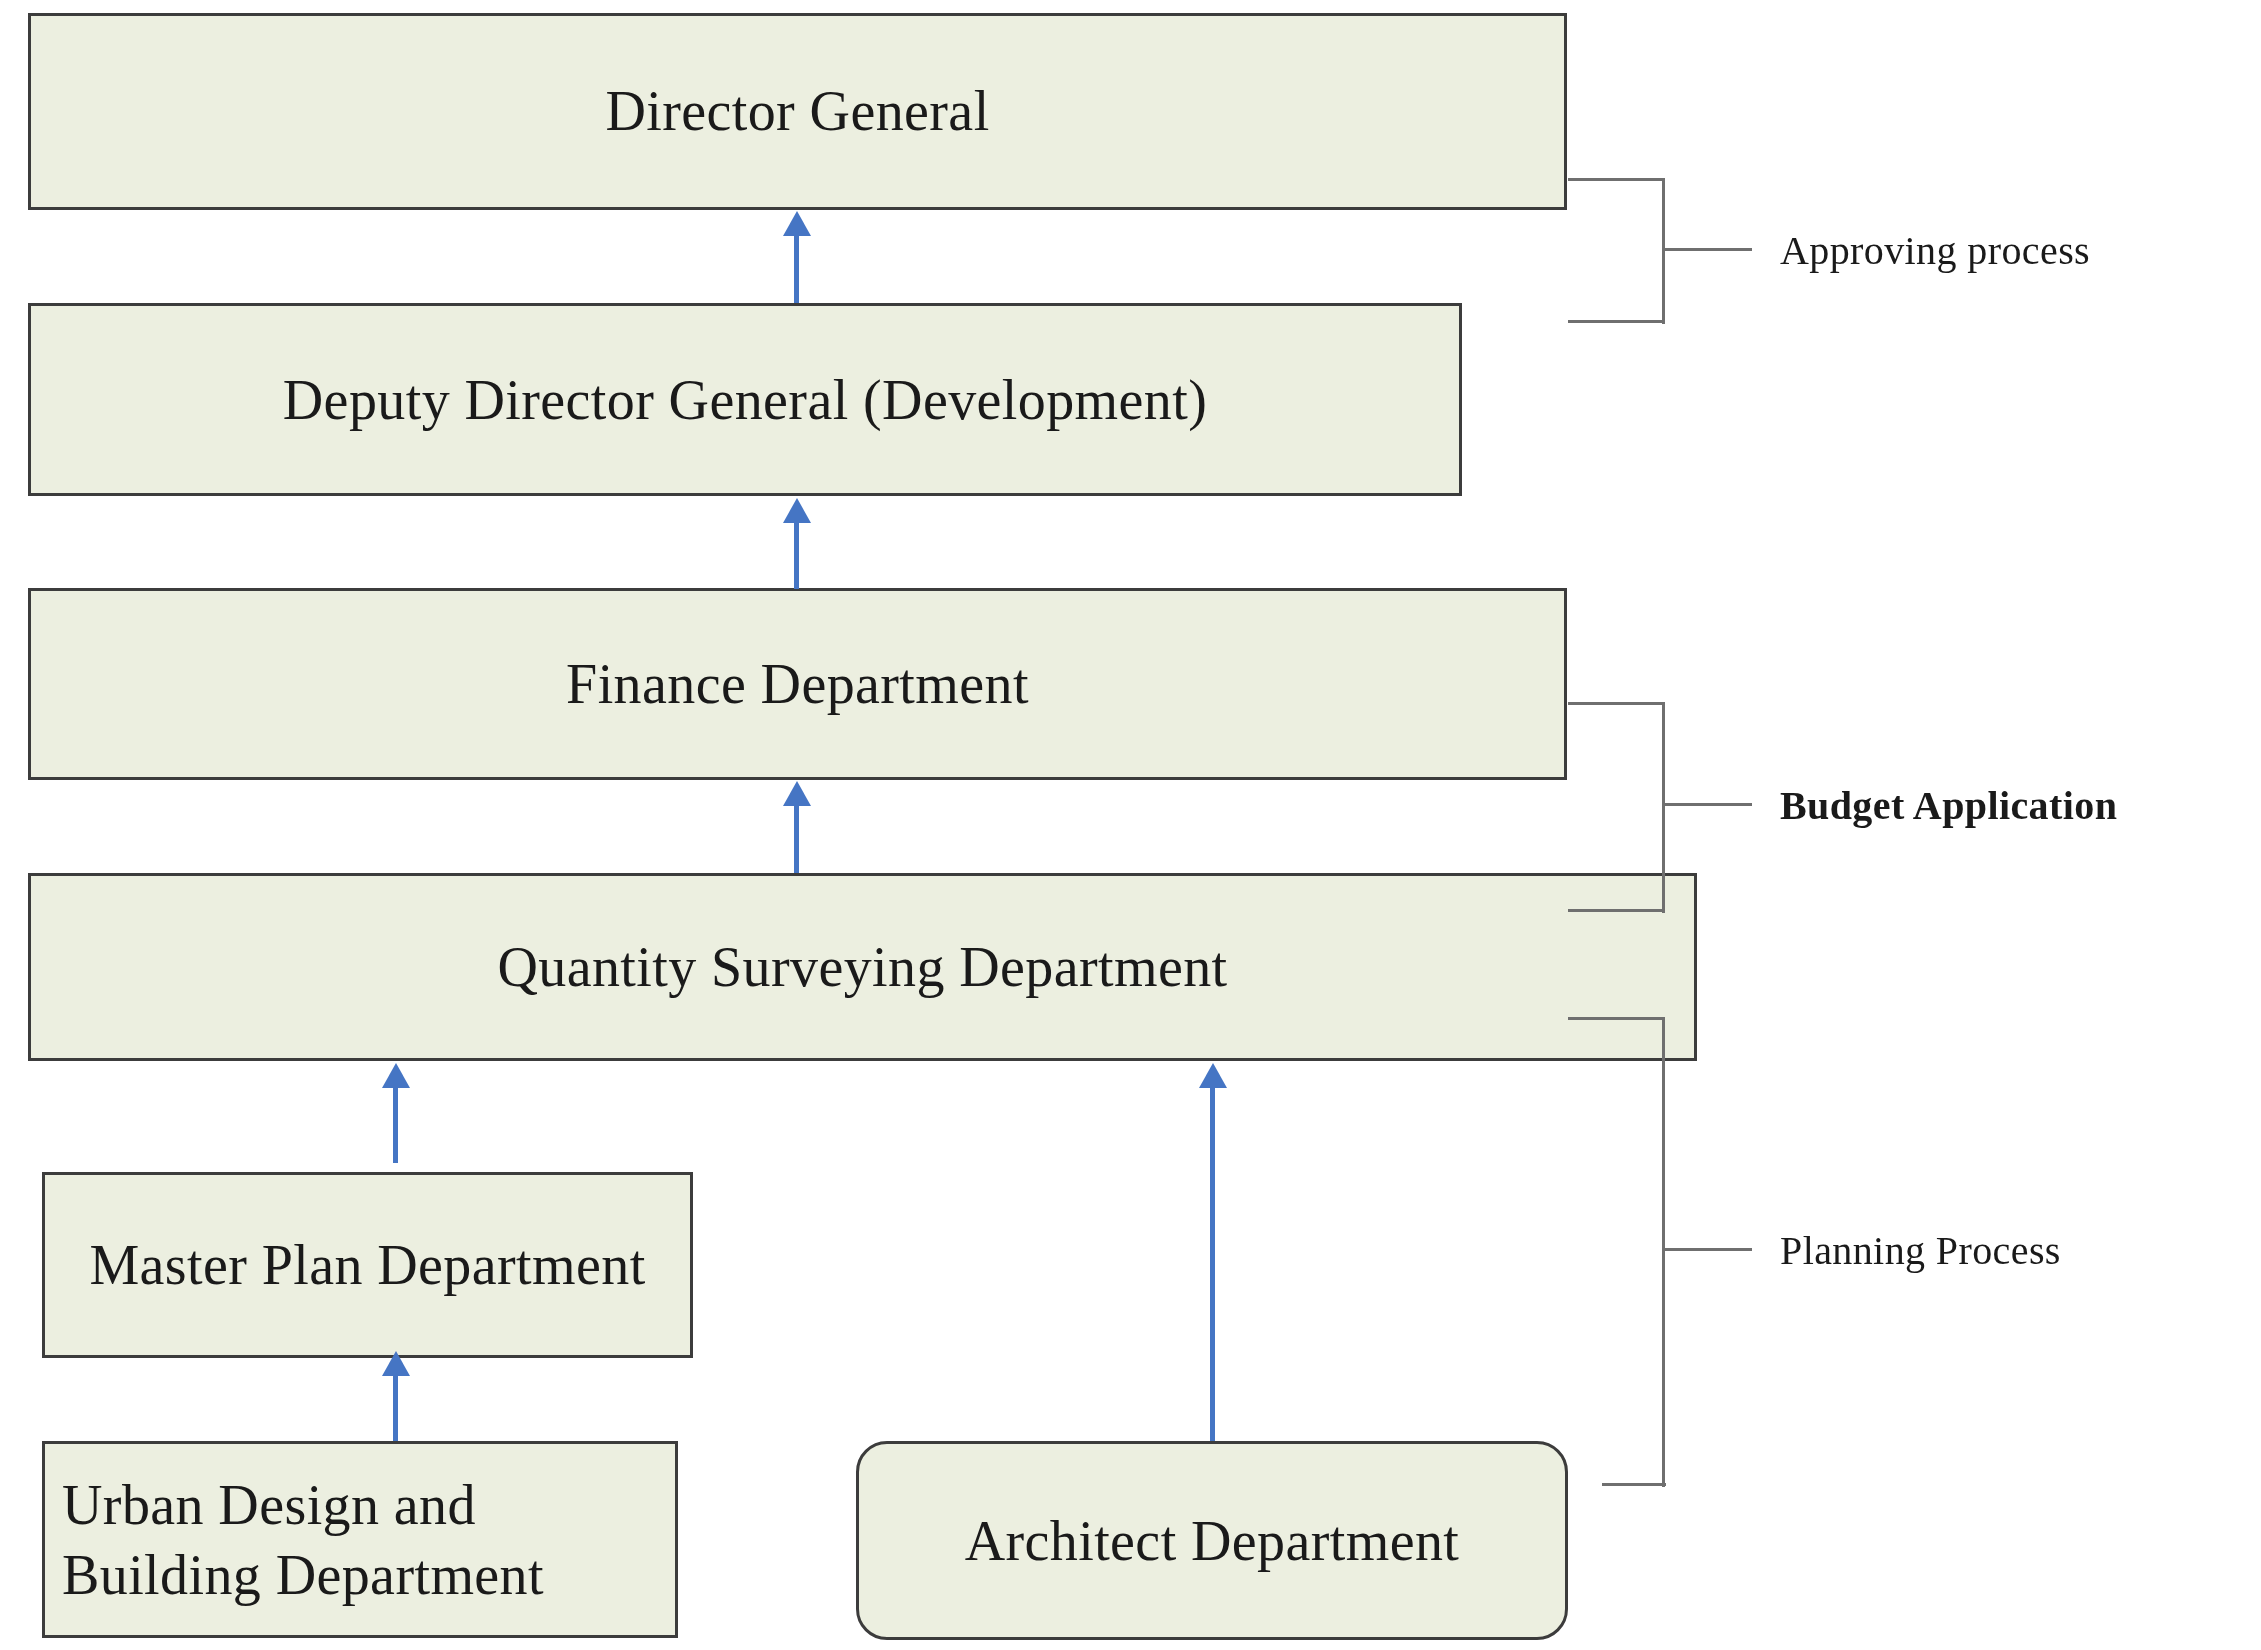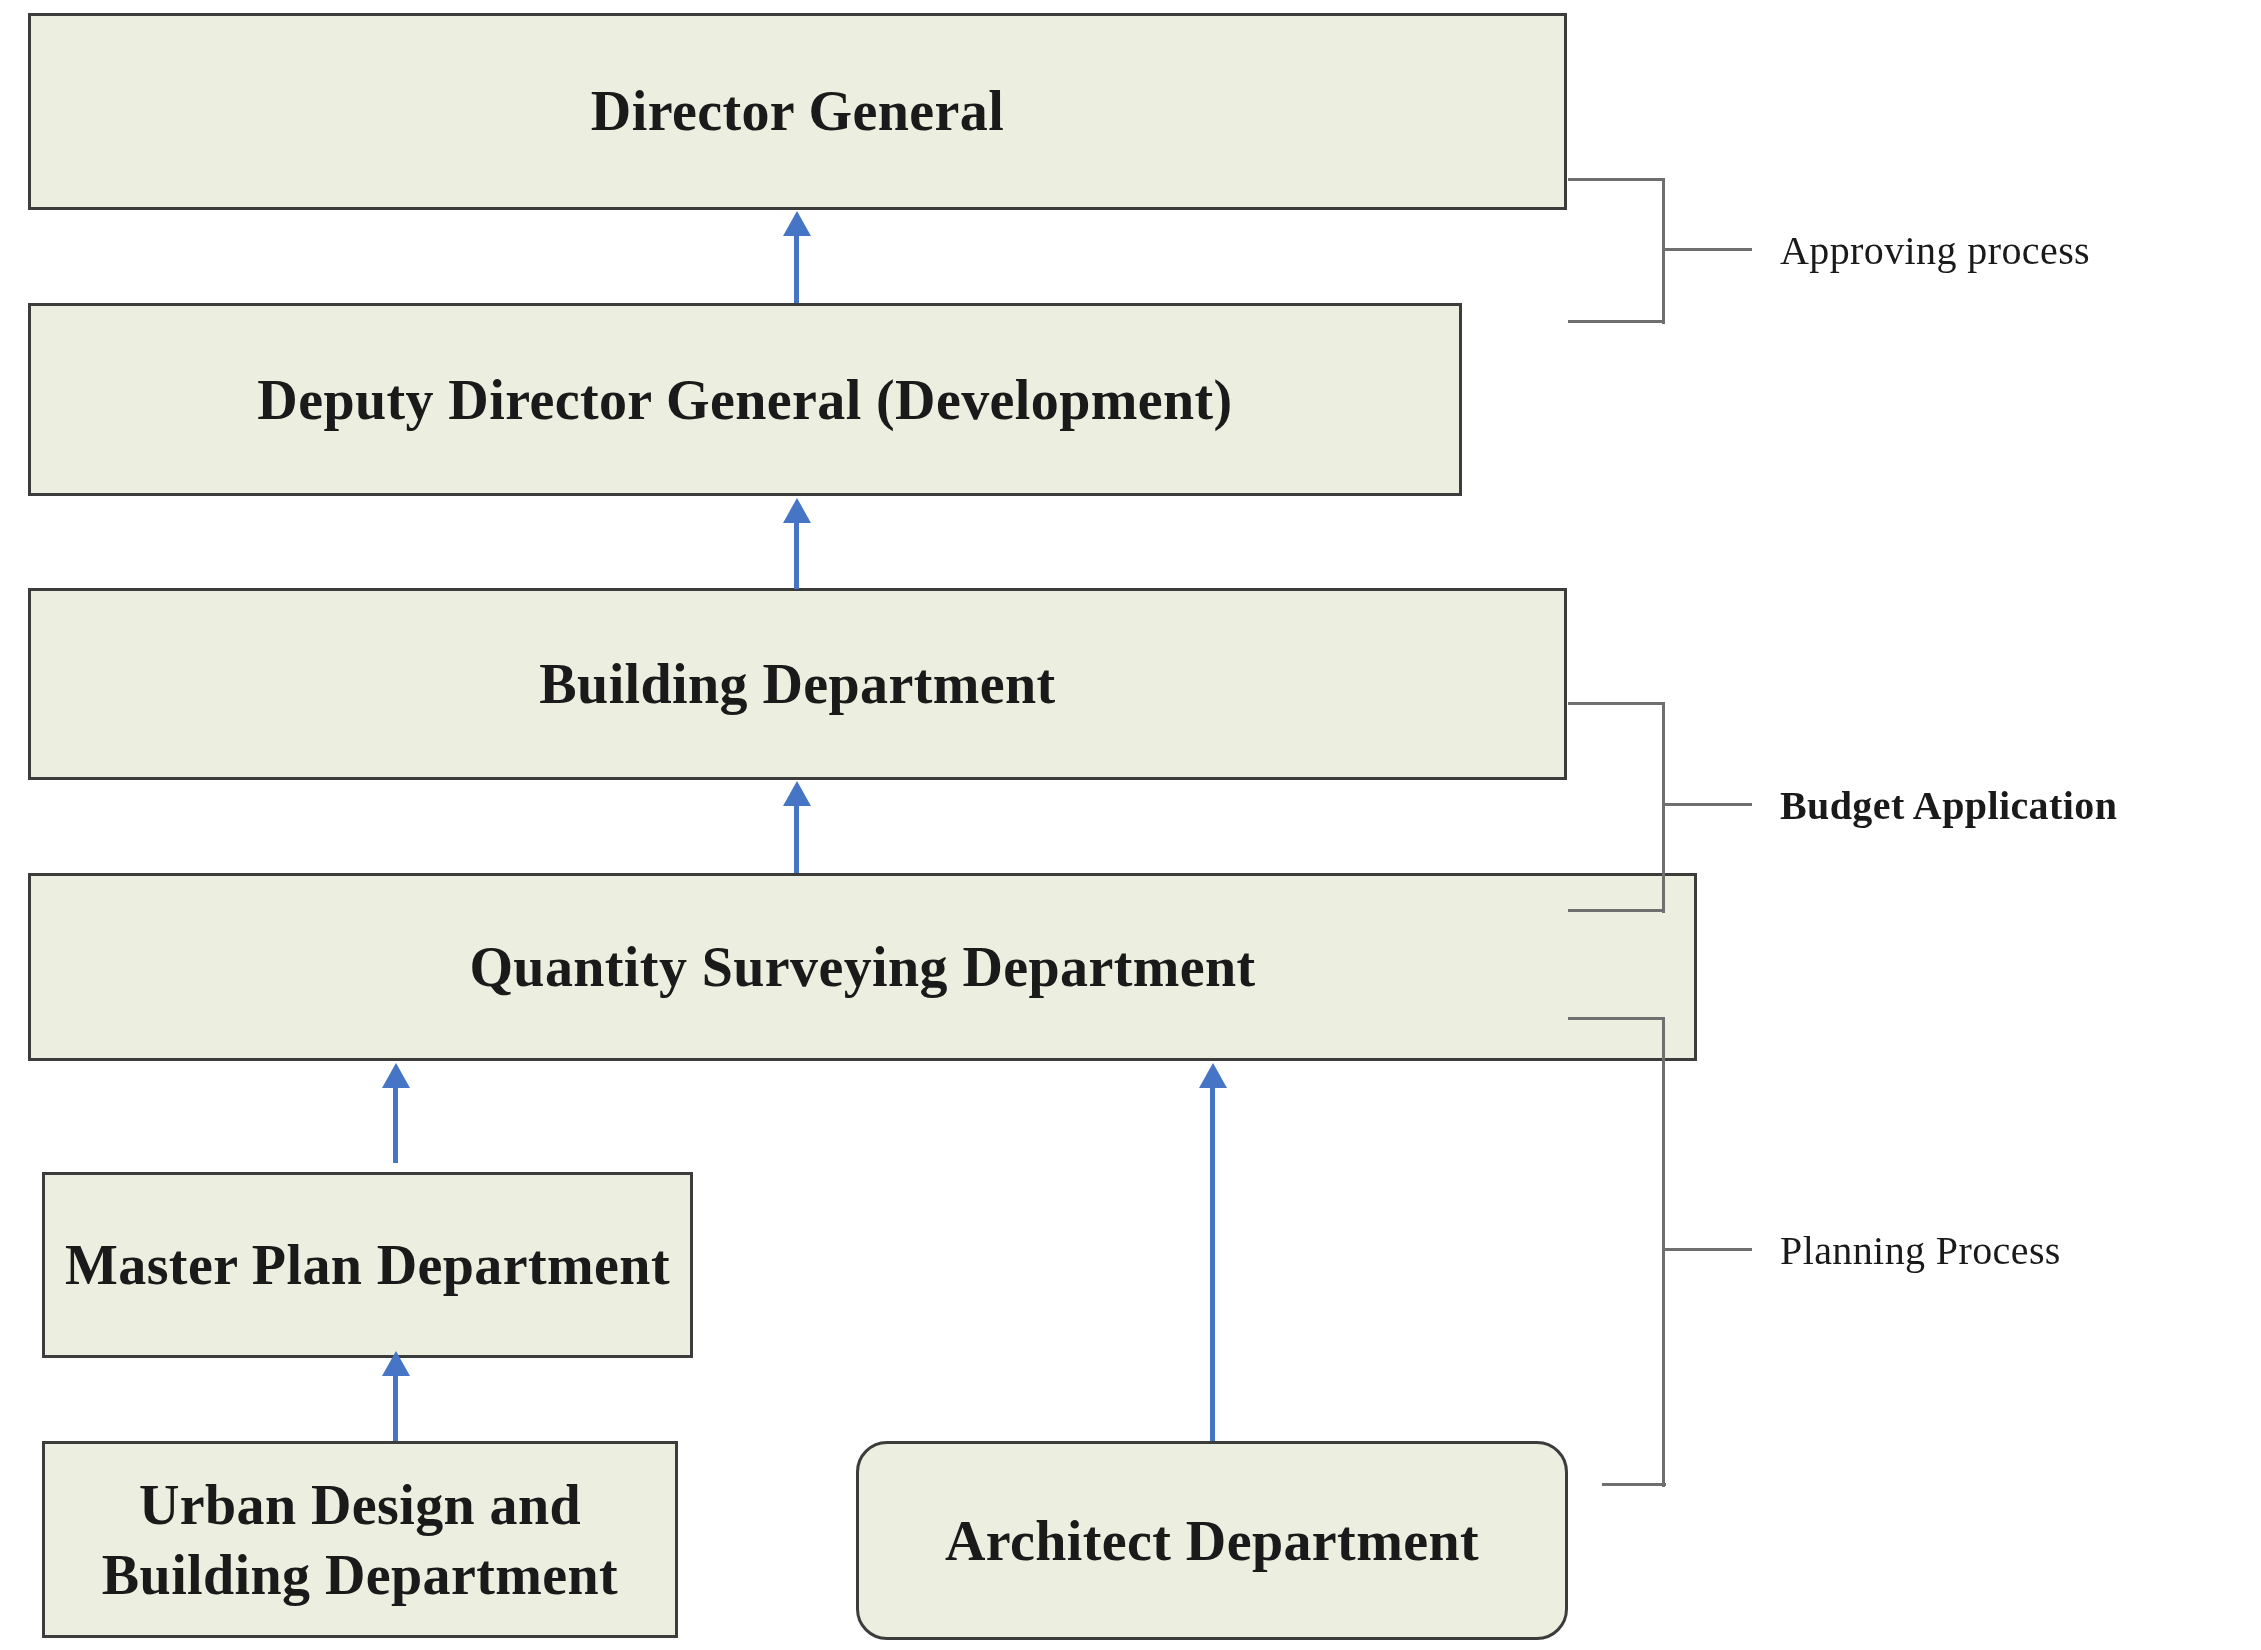--- a/index.html
+++ b/index.html
@@ -18,23 +18,21 @@
     overflow:hidden;
     font-family:"Liberation Serif","DejaVu Serif",serif;
     color:var(--text);
   }
   .box{
     position:absolute;
     box-sizing:border-box;
     background:var(--box-fill);
     border:3.4px solid var(--box-border);
     display:flex;align-items:center;justify-content:center;
-    text-align:center;
     padding:16px 17px;
-    font-weight:bold;
   }
   .box .label{
     font-size:56px;
     line-height:1.25;
     letter-spacing:0.4px;
   }
   .box--urban .label{max-width:678px;}
   .arrow{
     position:absolute;
     width:29px;
@@ -70,21 +68,21 @@
 
   <div class="box" style="left:28px;top:12.7px;width:1539px;height:197px;">
     <span class="label">Director General</span>
   </div>
 
   <div class="box" style="left:28px;top:303px;width:1434px;height:193px;">
     <span class="label">Deputy Director General (Development)</span>
   </div>
 
   <div class="box" style="left:28px;top:588px;width:1539px;height:192px;">
-    <span class="label">Building Department</span>
+    <span class="label">Finance Department</span>
   </div>
 
   <div class="box" style="left:28px;top:873px;width:1669px;height:188px;">
     <span class="label">Quantity Surveying Department</span>
   </div>
 
   <div class="box" style="left:42px;top:1163px;width:651px;height:186px;margin-top:9px;">
     <span class="label">Master Plan Department</span>
   </div>
 

